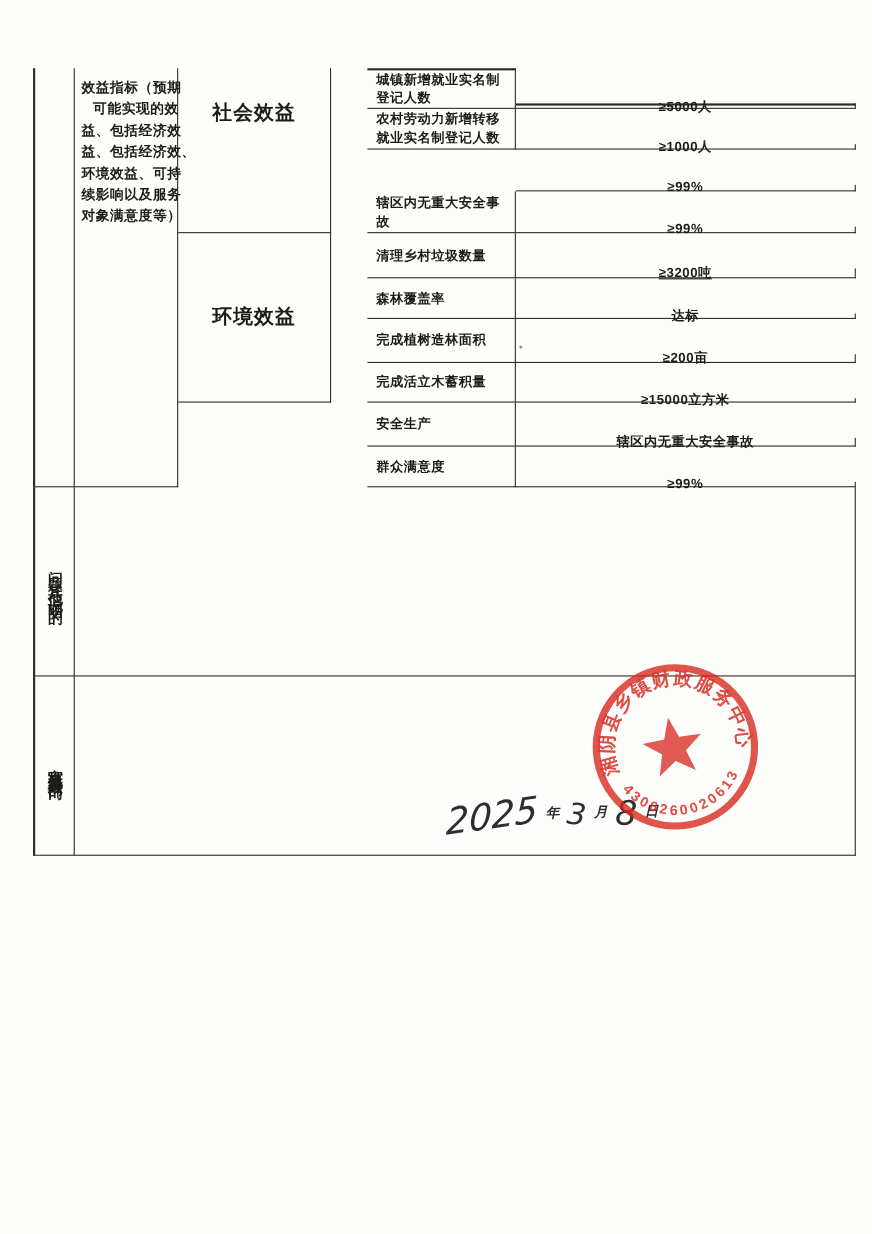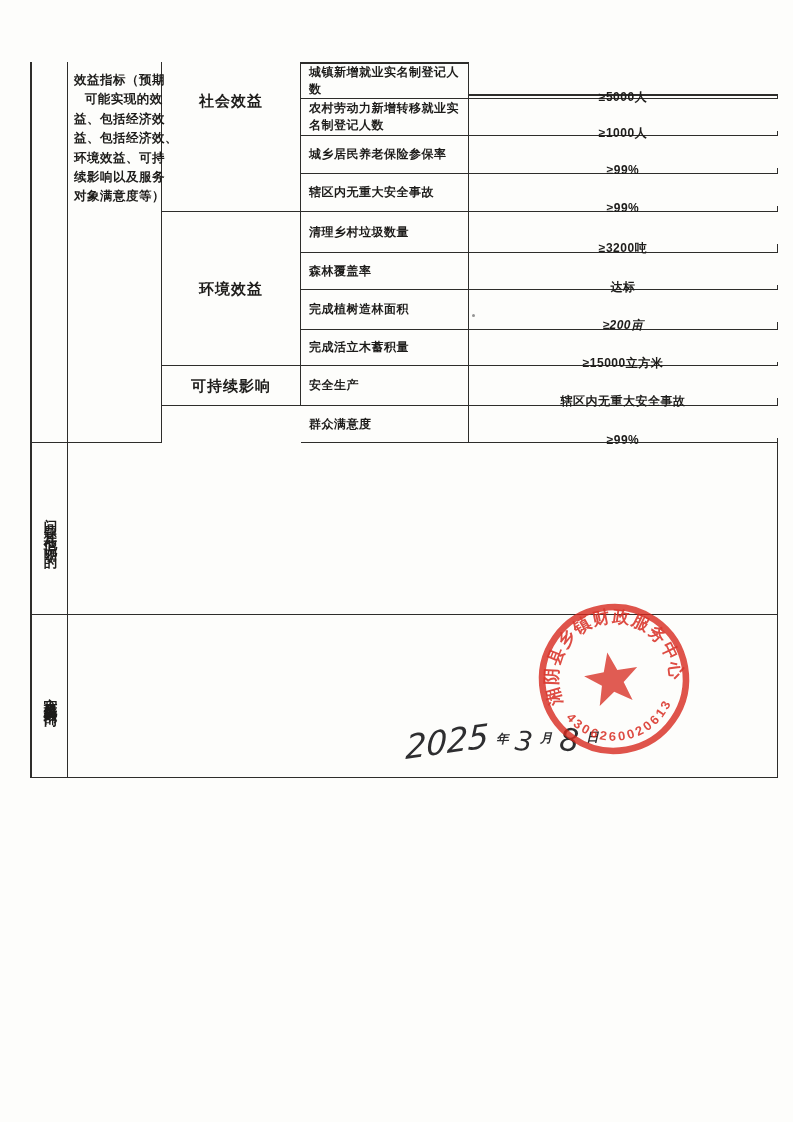--- a/index.html
+++ b/index.html
@@ -21,23 +21,23 @@
     position:absolute;left:30px;top:62px;width:748px;height:716px;
     display:grid;
     grid-template-columns:38px 94px 139px 168px 309px;
     grid-template-rows:37px 37px 38px 38px 41px 37px 40px 36px 40px 37px 172px 163px;
   }
   .cell{position:relative;font-weight:700;font-size:12px;line-height:1.4;color:var(--ink);}
   .bl{border-left:2px solid var(--line);}
   .br{border-right:1.6px solid var(--line);}
   .bb{border-bottom:1.6px solid var(--line);}
   .bt{border-top:2px solid var(--line);}
-  .ind{display:flex;align-items:center;padding:2px 6px 2px 8px;letter-spacing:.5px;}
+  .ind{display:flex;align-items:center;padding:2px 6px 2px 8px;letter-spacing:.5px;margin-left:33px;}
   .val{display:flex;align-items:center;justify-content:center;text-align:left;letter-spacing:.5px;margin-top:32px;}
-  .grp{display:flex;align-items:flex-start;justify-content:center;letter-spacing:1px;font-size:15px;}
+  .grp{display:flex;align-items:flex-start;justify-content:center;letter-spacing:1px;font-size:18px;}
   .grp.top-pad{padding-top:28px;}
   .grp.mid{align-items:center;}
   .rowlabel{padding:9px 4px 0 6px;font-size:12.5px;line-height:1.55;letter-spacing:.5px;}
   .rowlabel div{white-space:pre;}
   .rowlabel div:nth-child(2){text-indent:.85em;}
   .vwrap{display:flex;align-items:center;justify-content:center;}
   .vtext{
     writing-mode:vertical-rl;text-orientation:upright;
     font-size:13.5px;font-weight:700;
   }
@@ -83,40 +83,38 @@
       <div>可能实现的效</div>
       <div>益、包括经济效</div>
       <div>益、包括经济效、</div>
       <div>环境效益、可持</div>
       <div>续影响以及服务</div>
       <div>对象满意度等）</div>
     </div>
 
     <div class="cell br bb grp top-pad" style="grid-area:1/3/5/4;">社会效益</div>
     <div class="cell br bb grp mid" style="grid-area:5/3/9/4;text-align:center;">环境效益</div>
-    <div class="cell br bb grp mid" style="grid-area:9/3/10/4;">可持续影响</div>
 
     <div class="cell br bb bt ind" style="grid-area:1/4/2/5;">城镇新增就业实名制登记人数</div>
     <div class="cell br bb ind" style="grid-area:2/4/3/5;">农村劳动力新增转移就业实名制登记人数</div>
-    <div class="cell br bb ind" style="grid-area:3/4/4/5;">城乡居民养老保险参保率</div>
     <div class="cell br bb ind" style="grid-area:4/4/5/5;">辖区内无重大安全事故</div>
     <div class="cell br bb ind" style="grid-area:5/4/6/5;">清理乡村垃圾数量</div>
     <div class="cell br bb ind" style="grid-area:6/4/7/5;">森林覆盖率</div>
     <div class="cell br bb ind" style="grid-area:7/4/8/5;">完成植树造林面积</div>
     <div class="cell br bb ind" style="grid-area:8/4/9/5;">完成活立木蓄积量</div>
     <div class="cell br bb ind" style="grid-area:10/4/11/5;">群众满意度</div>
     <div class="cell br bb ind" style="grid-area:9/4/10/5;">安全生产</div>
 
     <div class="cell br bb bt val" style="grid-area:1/5/2/6;">≥5000人</div>
     <div class="cell br bb val" style="grid-area:2/5/3/6;">≥1000人</div>
     <div class="cell br bb val" style="grid-area:3/5/4/6;">≥99%</div>
     <div class="cell br bb val" style="grid-area:4/5/5/6;">≥99%</div>
-    <div class="cell br bb val" style="grid-area:5/5/6/6;">≥3200吨</div>
+    <div class="cell br bb val" style="grid-area:5/5/6/6;text-decoration:underline;">≥3200吨</div>
     <div class="cell br bb val" style="grid-area:6/5/7/6;font-family:Liberation Serif, serif;">达标</div>
-    <div class="cell br bb val" style="grid-area:7/5/8/6;font-style:italic;">≥200亩</div>
+    <div class="cell br bb val" style="grid-area:7/5/8/6;">≥200亩</div>
     <div class="cell br bb val" style="grid-area:8/5/9/6;">≥15000立方米</div>
     <div class="cell br bb val" style="grid-area:9/5/10/6;">辖区内无重大安全事故</div>
     <div class="cell br bb val" style="grid-area:10/5/11/6;">≥99%</div>
 
     <div class="cell bl br bb vwrap" style="grid-area:11/1/12/2;">
       <span class="vtext loose">问题其他说明的</span>
     </div>
     <div class="cell br bb" style="grid-area:11/2/12/6;"></div>
 
     <div class="cell bl br bb vwrap" style="grid-area:12/1/13/2;">

